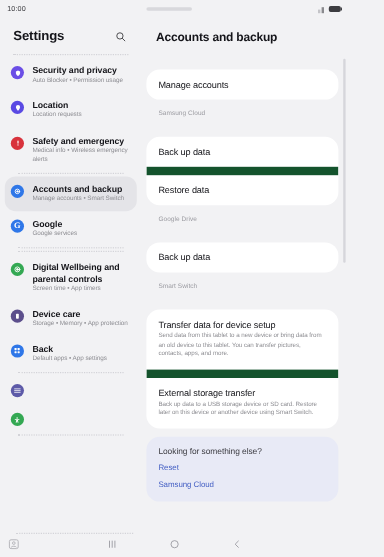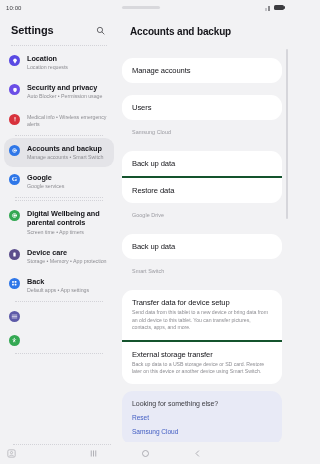--- a/index.html
+++ b/index.html
@@ -42,21 +42,21 @@
   .ic svg { display:block; }
   .it-txt { min-width:0; }
   .it-title { font-size:7.3px; color:#15151a; font-weight:bold; line-height:1.25; letter-spacing:-.05px; }
   .it-sub { font-size:5.3px; color:#8e8e93; line-height:1.35; margin-top:1px; letter-spacing:-.05px; }
 
   
   .right { flex:1; min-width:0; background:#f2f2f4; padding:0 8px 0 4px; overflow:hidden; position:relative; }
   .right-title { font-size:10px; font-weight:bold; color:#15151a; padding:11px 0 9px 8px; letter-spacing:-.15px; }
   .card { background:#fff; border-radius:11px; margin-bottom:7px; overflow:hidden;margin-top:12px; }
   .row { padding:8px 10px; cursor:pointer; }
-  .row + .row { border-top:2px solid #14532d; }
+  .row + .row { border-top:7px solid #14532d; }
   .row-label { font-size:7.6px; color:#15151a; letter-spacing:-.1px; }
   .row-desc { font-size:5.2px; color:#8e8e93; line-height:1.45; margin-top:2px; letter-spacing:-.05px; }
   .sect { font-size:5.4px; color:#9a9aa0; padding:2px 0 4px 10px; letter-spacing:.05px; }
 
   .help-card { background:#e8eaf6; border-radius:11px; padding:9px 10px 10px 10px; }
   .help-title { font-size:7px; color:#3c3c42; letter-spacing:-.05px; }
   .help-link { font-size:6.6px; color:#4560c4; margin-top:7px; cursor:pointer; letter-spacing:-.05px; }
 
   .scrollbar { position:absolute; right:2px; top:34px; width:2px; height:170px; background:#d6d6db; border-radius:1px; }
 
@@ -94,49 +94,50 @@
         <div class="search-btn">
           <svg width="9" height="9" viewBox="0 0 24 24" fill="none" stroke="#3c3c40" stroke-width="2">
             <circle cx="10.5" cy="10.5" r="7"></circle>
               <line x1="16" y1="16" x2="21.5" y2="21.5" stroke-linecap="round"></line>
           </svg>
         </div>
       </div>
       <div class="divider"></div>
       <div class="list" id="sidebar-list">
           <div class="item">
+            <div class="ic" style="background: rgb(107, 78, 230);">
+              <svg width="6" height="6" viewBox="0 0 24 24" fill="#fff">
+                <path d="M12 3l7 3v5c0 5-3 8-7 10-4-2-7-5-7-10V6z"></path>
+              </svg>
+            </div>
+            <div class="it-txt">
+              <div class="it-title">Security and privacy</div>
+              <div class="it-sub">Auto Blocker  •  Permission usage</div>
+            </div>
+          </div>
+          <div class="item">
             <div class="ic" style="background: rgb(90, 74, 227);">
               <svg width="6" height="6" viewBox="0 0 24 24" fill="#fff">
                 <path d="M12 2a7 7 0 00-7 7c0 5 7 13 7 13s7-8 7-13a7 7 0 00-7-7z"></path>
               </svg>
             </div>
             <div class="it-txt">
               <div class="it-title">Location</div>
               <div class="it-sub">Location requests</div>
-            </div>
-          </div>
-          <div class="item">
-            <div class="ic" style="background: rgb(107, 78, 230);">
-              <svg width="6" height="6" viewBox="0 0 24 24" fill="#fff">
-                <path d="M12 3l7 3v5c0 5-3 8-7 10-4-2-7-5-7-10V6z"></path>
-              </svg>
-            </div>
-            <div class="it-txt">
-              <div class="it-title">Security and privacy</div>
-              <div class="it-sub">Auto Blocker  •  Permission usage</div>
             </div>
           </div>
           <div class="item">
             <div class="ic" style="background: rgb(216, 50, 60);">
               <svg width="6" height="6" viewBox="0 0 24 24" fill="#fff">
                 <rect x="10" y="4" width="4" height="11" rx="2"></rect>
                 <circle cx="12" cy="19" r="2.2"></circle>
               </svg>
             </div>
             <div class="it-txt">
+              <div class="it-title">Safety and emergency</div>
               <div class="it-sub">Medical info  •  Wireless emergency alerts</div>
             </div>
           </div>
           <div class="divider"></div>
           <div class="item active">
             <div class="ic" style="background: rgb(47, 119, 232);">
               <svg width="7" height="7" viewBox="0 0 24 24" fill="none" stroke="#fff" stroke-width="2.6" stroke-linecap="round" stroke-linejoin="round">
                 <circle cx="12" cy="12" r="6.5"></circle>
                 <circle cx="12" cy="12" r="2" fill="#fff"></circle>
               </svg>
@@ -215,25 +216,20 @@
           <div class="divider"></div>
         </div>
     </div>
 
     <div class="right">
       <div class="right-title">Accounts and backup</div>
       <div id="detail-groups">
           <div class="card">
             <div class="row">
               <div class="row-label">Manage accounts</div>
-            </div>
-          </div>
-          <div class="card">
-            <div class="row">
-              <div class="row-label">Users</div>
             </div>
           </div>
           <div class="sect">Samsung Cloud</div>
           <div class="card">
             <div class="row">
               <div class="row-label">Back up data</div>
             </div>
             <div class="row">
               <div class="row-label">Restore data</div>
             </div>

